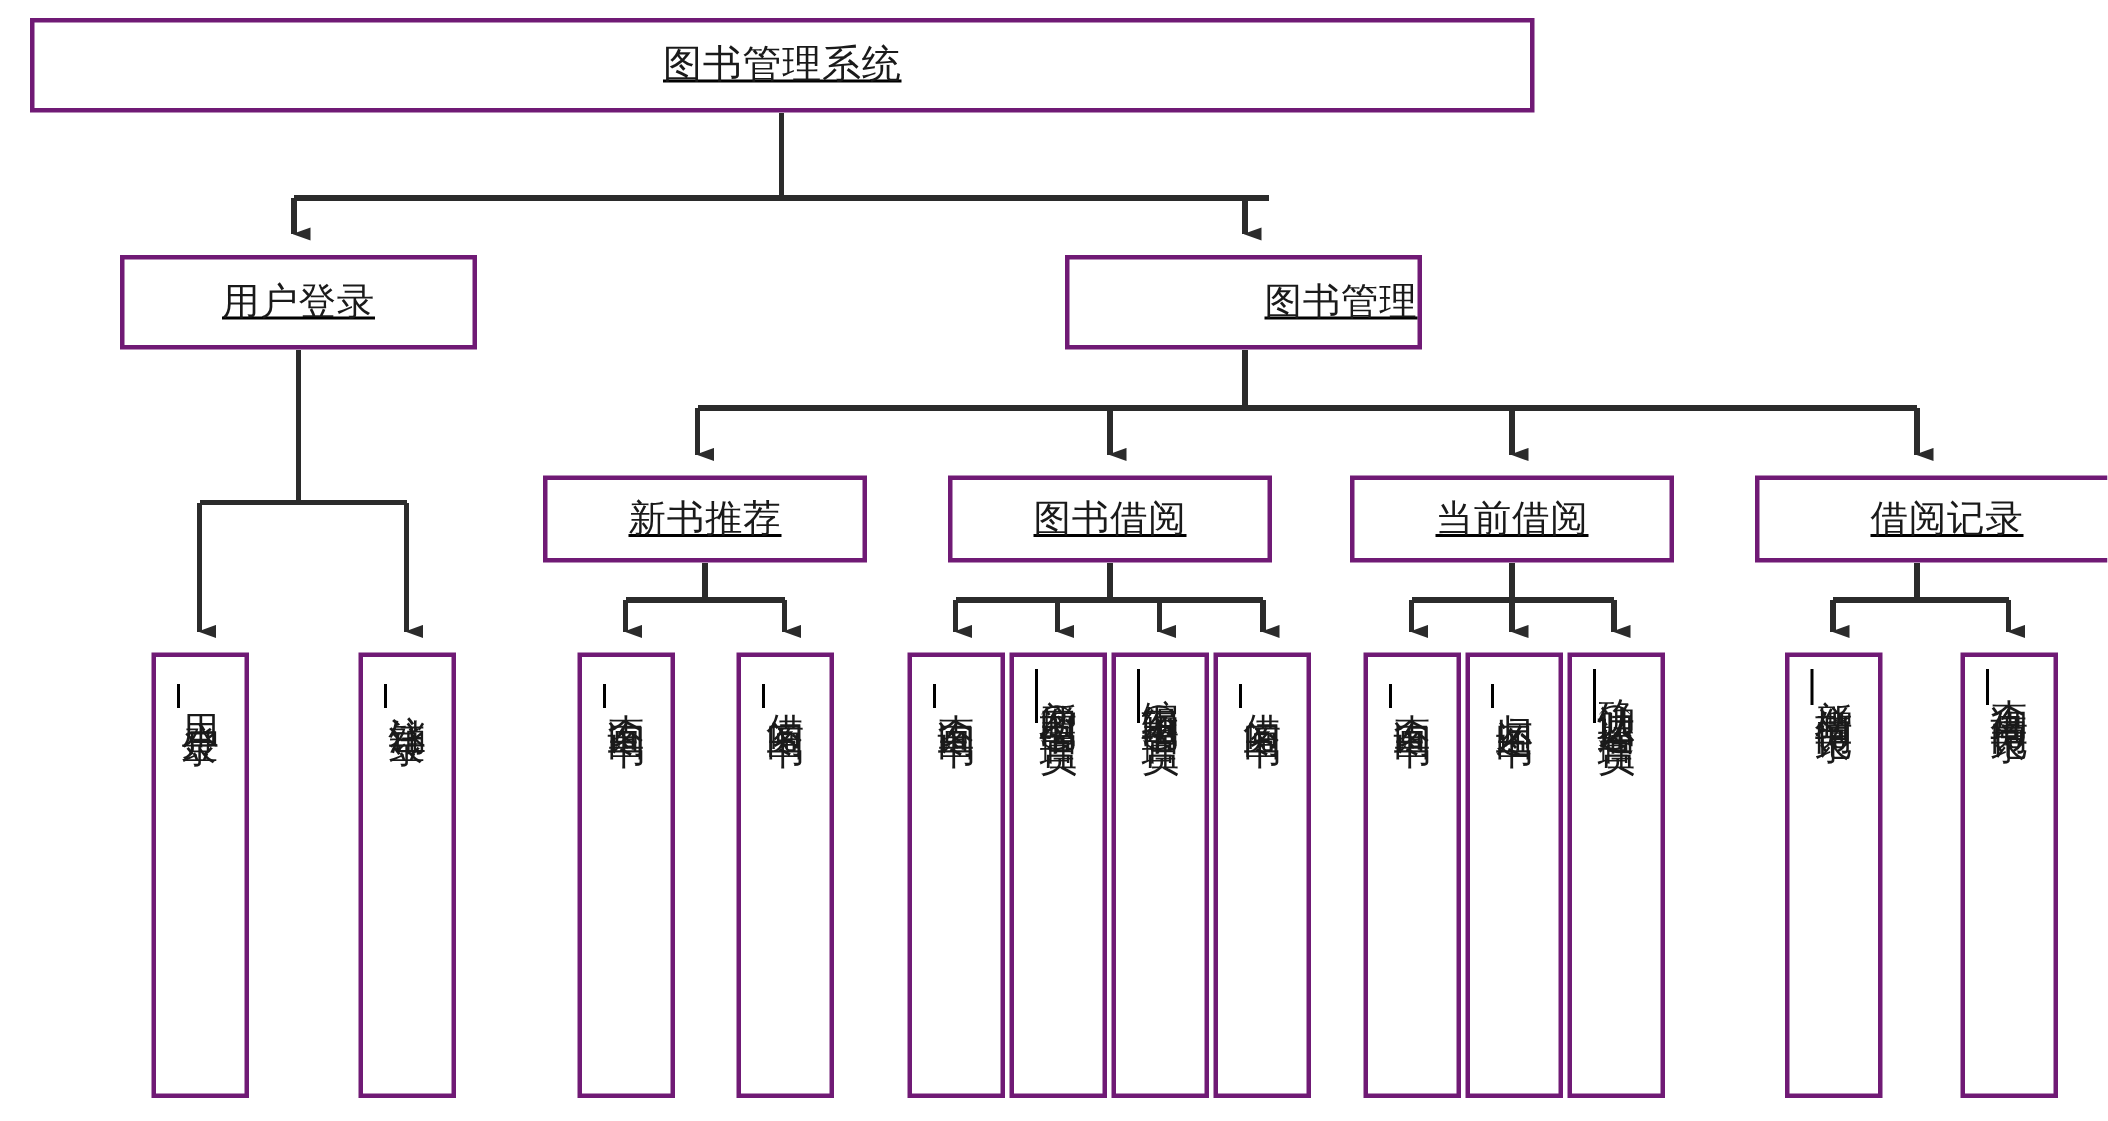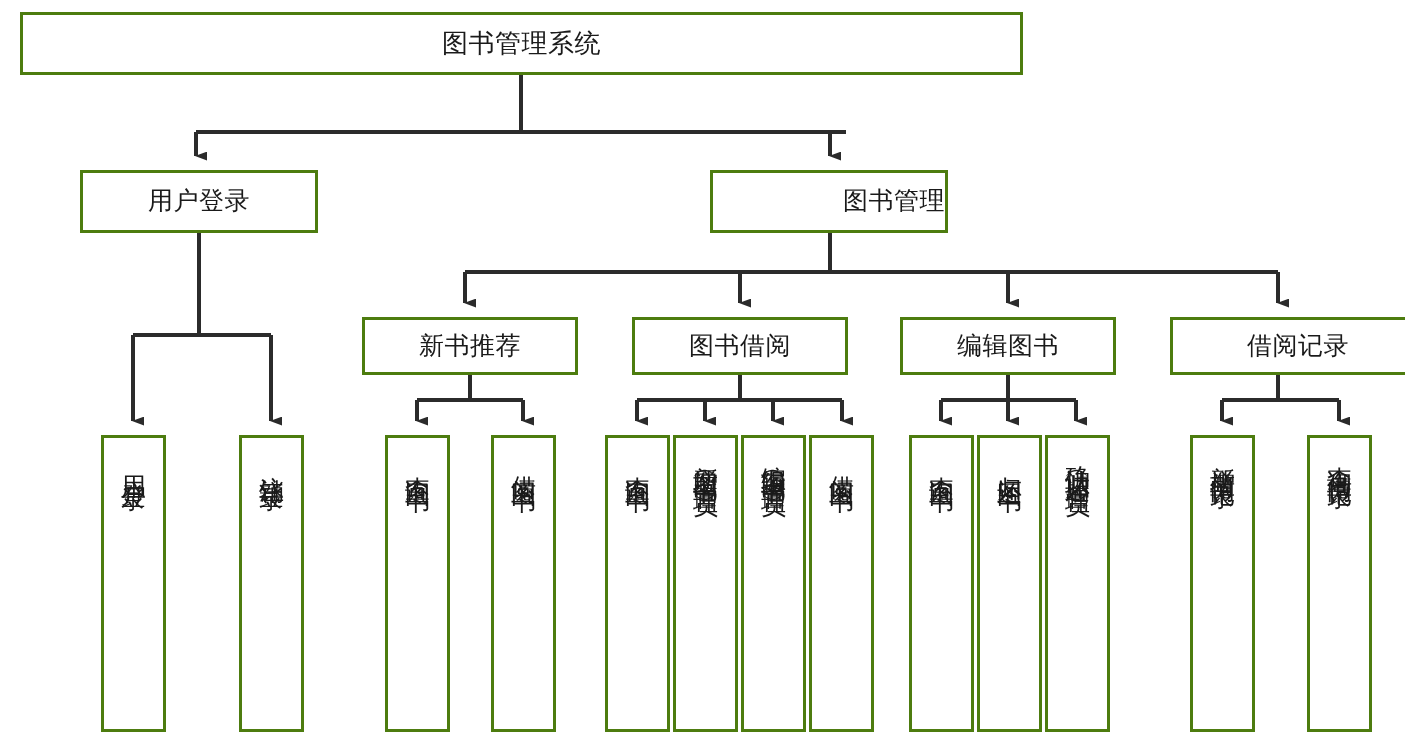--- a/index.html
+++ b/index.html
@@ -22,24 +22,25 @@
     position: absolute;
     left: 0;
     top: 0;
     width: 1405px;
     height: 747px;
   }
   .node-box {
     position: absolute;
     box-sizing: border-box;
     background: #ffffff;
-    border: 3px solid #4d7c0f;
+    border: 3px solid #701a75;
     display: flex;
     align-items: center;
     justify-content: center;
+    text-decoration: underline;
   }
   .node-label {
     color: #1a1a1a;
     line-height: 1.05;
     white-space: pre;
     letter-spacing: 0.5px;
   }
   
   .node-h .node-label {
     font-size: 25px;
@@ -142,21 +143,21 @@
     <span class="node-label">图书管理</span>
   </div>
 
   <div class="node-box node-h" style="left:362px; top:317px; width:216px; height:58px;">
     <span class="node-label">新书推荐</span>
   </div>
   <div class="node-box node-h" style="left:632px; top:317px; width:216px; height:58px;">
     <span class="node-label">图书借阅</span>
   </div>
   <div class="node-box node-h" style="left:900px; top:317px; width:216px; height:58px;">
-    <span class="node-label">编辑图书</span>
+    <span class="node-label">当前借阅</span>
   </div>
   <div class="node-box node-h" style="left:1170px; top:317px; width:256px; height:58px;">
     <span class="node-label">借阅记录</span>
   </div>
 
   <div class="node-box node-v" style="left:101px; top:435px; width:65px; height:297px;">
     <span class="node-label">用户登录</span>
   </div>
   <div class="node-box node-v" style="left:239px; top:435px; width:65px; height:297px;">
     <span class="node-label">注销登录</span>

